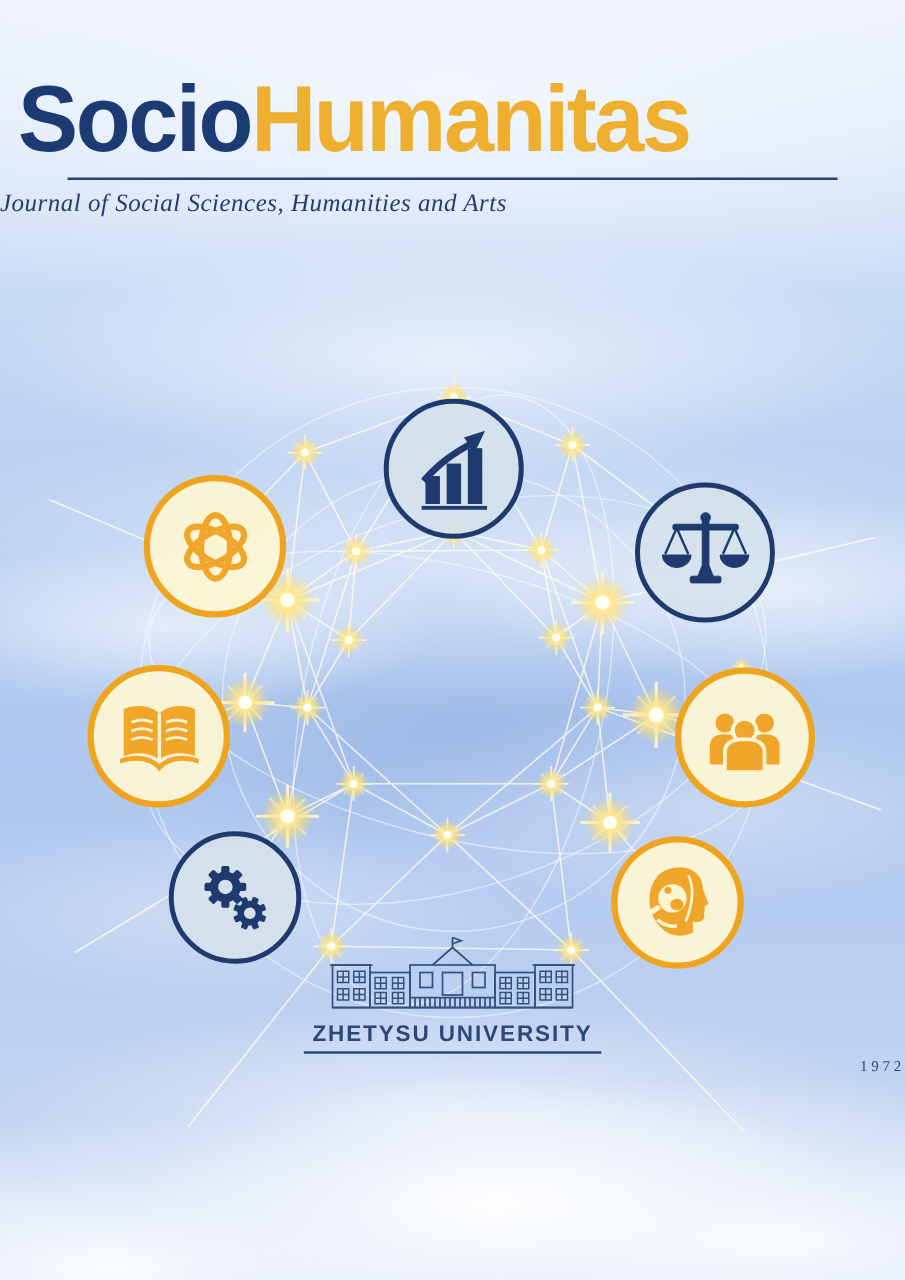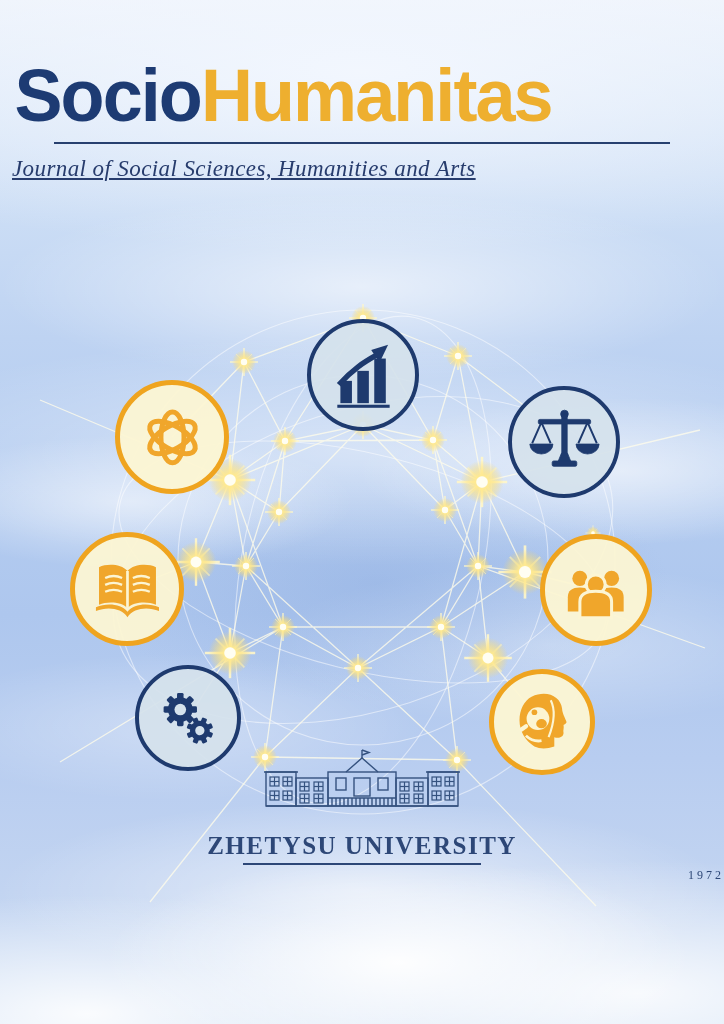--- a/index.html
+++ b/index.html
@@ -20,30 +20,30 @@
       radial-gradient(400px 115px at 76% 63%, rgba(255,255,255,.35), rgba(255,255,255,0) 70%),
       radial-gradient(360px 105px at 24% 71%, rgba(255,255,255,.32), rgba(255,255,255,0) 70%),
       linear-gradient(180deg,#eef3fb 0%,#dde9f8 9%,#cbddf5 21%,#bed3f2 33%,#b4ccf0 47%,#aec7ee 60%,#b8cdf0 74%,#c2d4f1 87%,#cddef4 100%);
   }
   .network{position:absolute; left:0; top:0;}
   .masthead{position:absolute; left:0; top:58px; width:100%; text-align:left;}
   .title{margin:0; font-size:75px; line-height:1; font-weight:800; letter-spacing:-2px;
          transform:scaleX(.96); transform-origin:center;}
   .t-navy{color:#1d3b73;} .t-gold{color:#eeaf2f;}
   .rule{width:616px; height:2px; background:#27406f; margin:9px auto 8px auto;}
-  .subtitle{margin:12px; font-family:"Liberation Serif", serif; font-style:italic;
-            font-size:23px; color:#273c6d; letter-spacing:.4px;text-decoration:underline;}
+  .subtitle{margin:0; font-family:"Liberation Serif", serif; font-style:italic;
+            font-size:20px; color:#273c6d; letter-spacing:.4px;}
   .badge{position:absolute; border-radius:50%; box-sizing:border-box;
          display:flex; align-items:center; justify-content:center;}
   .badge svg{width:74%; height:74%;}
   .badge-navy{background:rgba(213,226,236,.92); border:4px solid #1e3a6e;}
   .badge-gold{background:rgba(252,245,211,.95); border:5px solid #efa41f;}
   .logo{position:absolute; left:0; top:748px; width:100%; text-align:center; color:#2d4777;}
-  .uni-name{font-family:Liberation Serif, serif; font-size:25px; font-weight:600;
-            letter-spacing:1.5px; color:#2d4777; margin-top:18px;}
+  .uni-name{font-family:Liberation Sans, sans-serif; font-size:18px; font-weight:600;
+            letter-spacing:1.5px; color:#2d4777; margin-top:2px;}
   .uni-rule{width:238px; height:2px; background:#2d4777; margin:3px auto 3px auto;}
   .uni-year{font-family:"Liberation Serif", serif; font-size:12px; letter-spacing:3px; color:#2d4777;text-align:right;}
 </style>
 </head>
 <body>
 
 <div class="cover">
 
   <svg class="network" width="724" height="1024" viewBox="0 0 724 1024">
     <defs>

